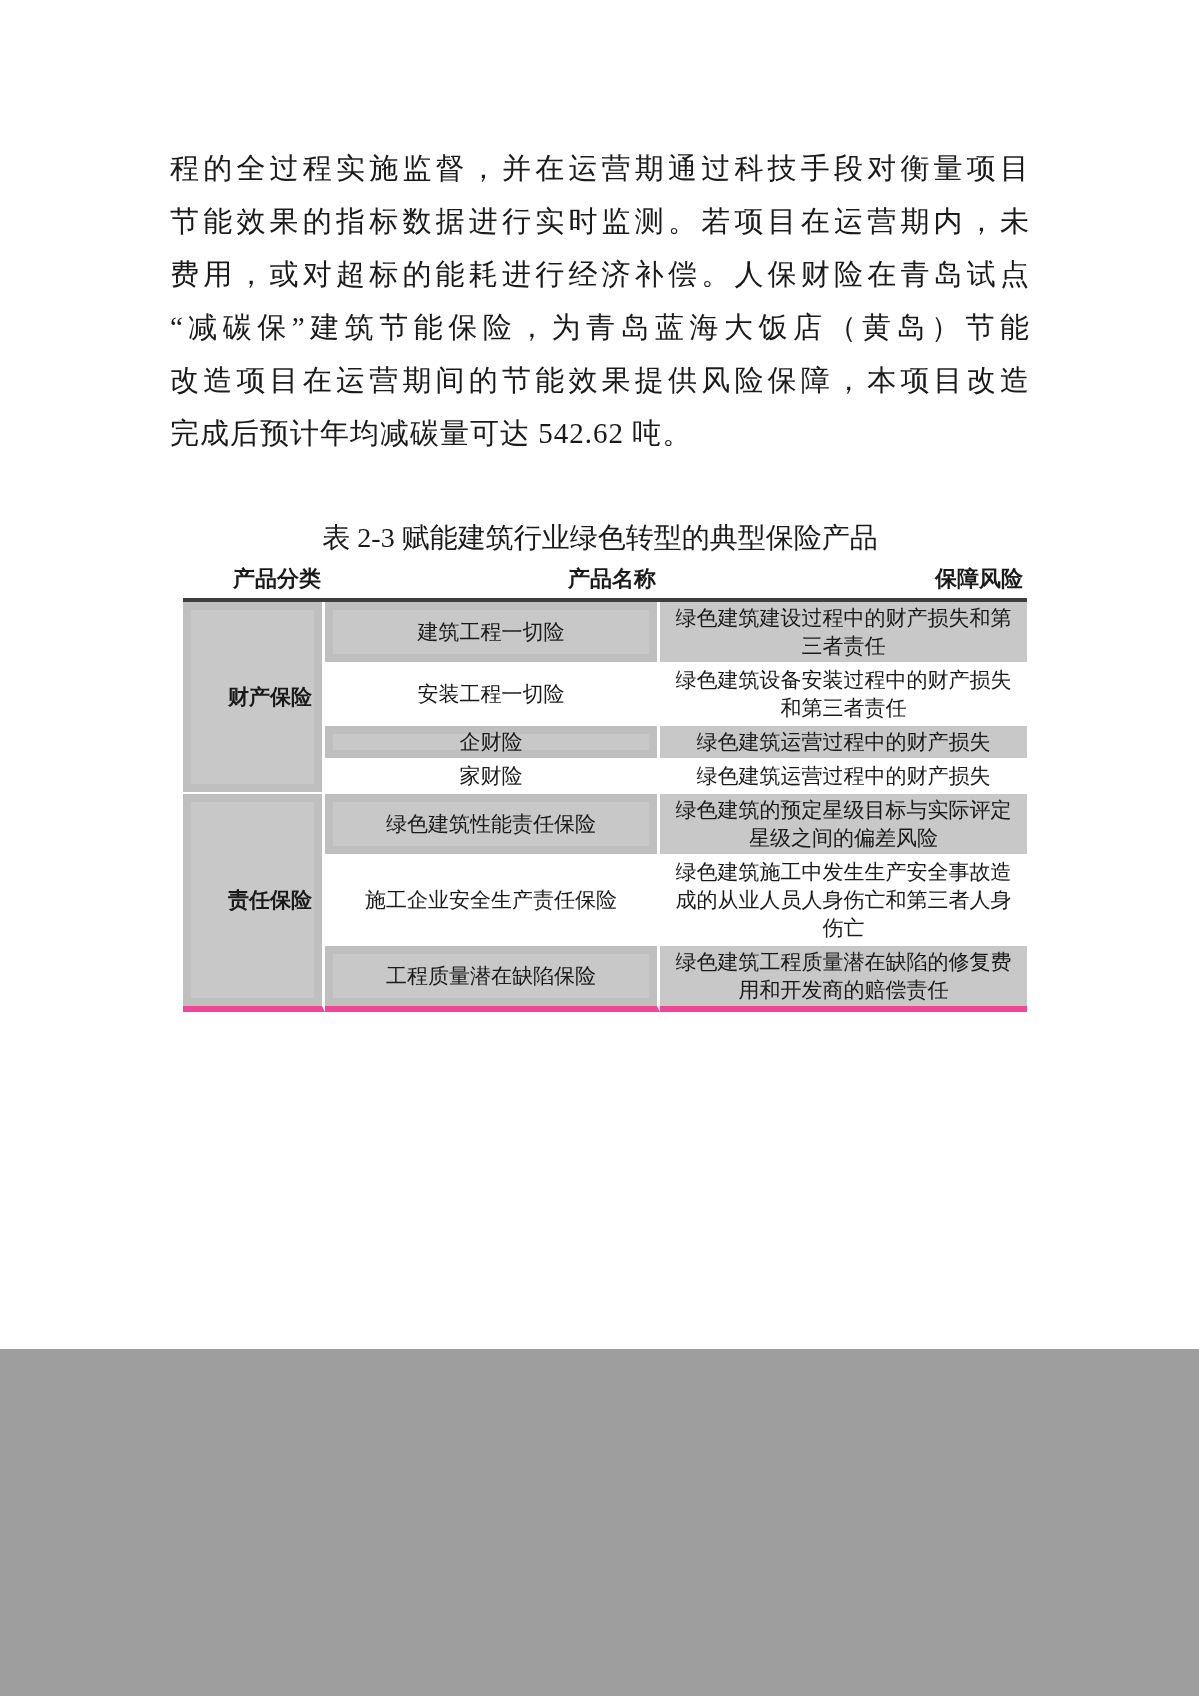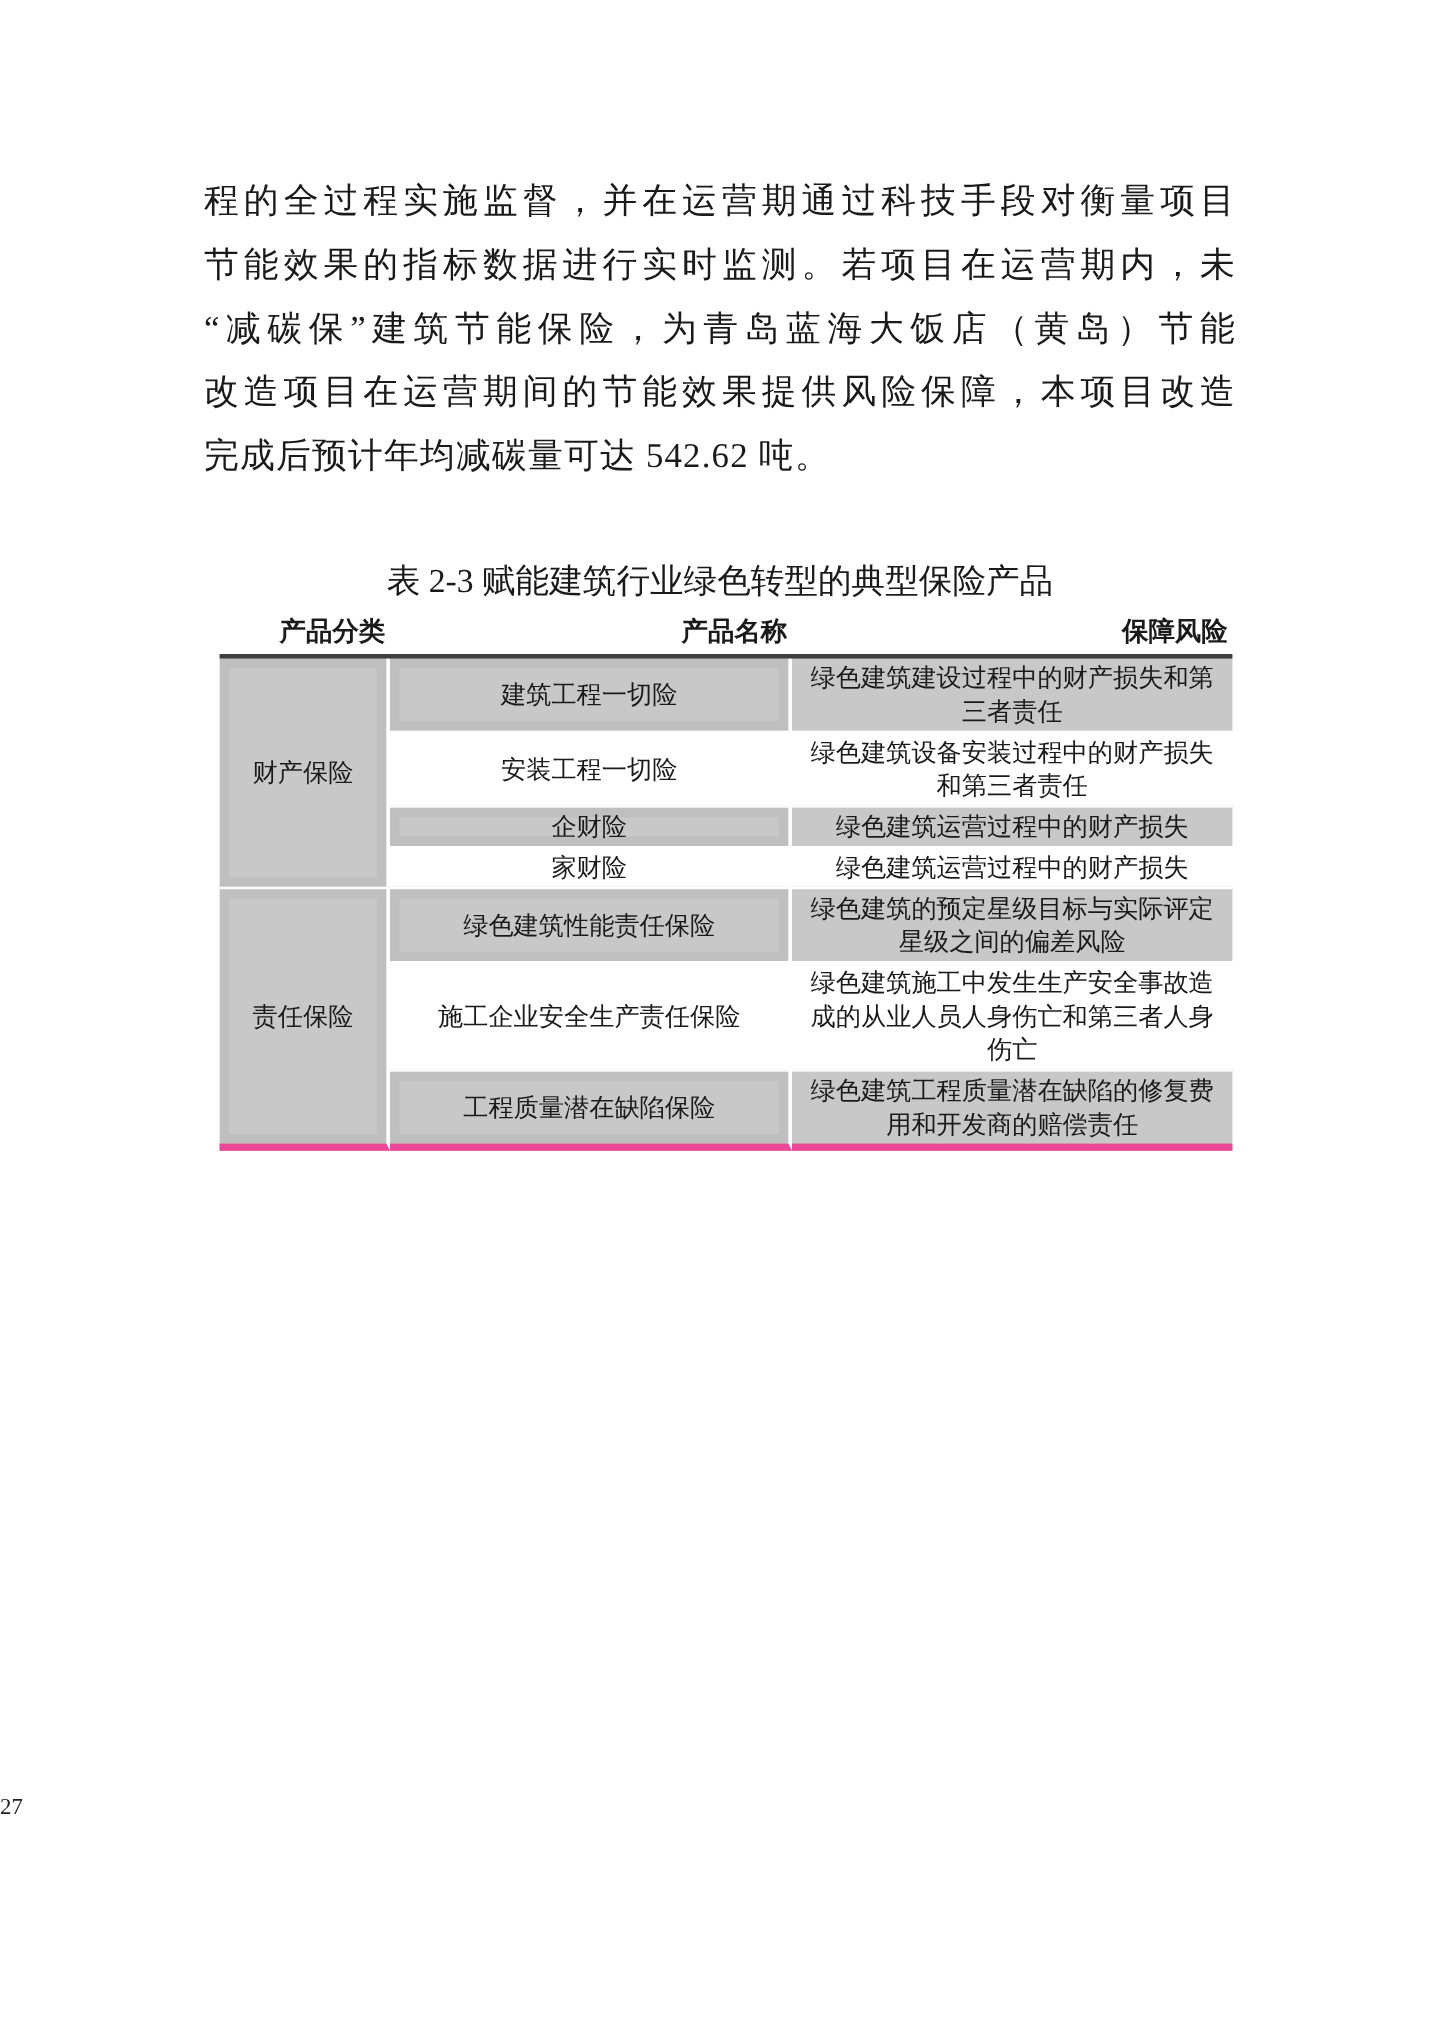--- a/index.html
+++ b/index.html
@@ -1,18 +1,18 @@
 <!DOCTYPE html>
 <html style="--shade: #c8c8c8;"><head>
 <meta charset="utf-8">
 <style>
   html,body { margin:0; padding:0; background:#9e9e9e; }
   .page {
     position:relative;
-    width:1199px; height:1696px;
+    width:1199px; height:1349px;
     margin:0 auto;
     background:#ffffff;
     font-family:"Liberation Serif","DejaVu Serif",serif;
     color:#1a1a1a;
     overflow:hidden;
   }
   .content {
     position:absolute;
     left:170px; top:142px;
     width:860px;
@@ -59,21 +59,21 @@
   .ins-table td {
     text-align:center;
     vertical-align:middle;
     line-height:28px;
     padding:2px 10px;
     border-top:2px solid #ffffff;
   }
   .ins-table tbody tr:first-child td { border-top:none; }
   .ins-table td.cat,
   .ins-table td.name { border-right:3px solid #ffffff; }
-  .ins-table td.cat { font-weight:normal; }
+  .ins-table td.cat { font-weight:bold;text-align:right; }
   .ins-table .shaded { background:var(--shade,#c8c8c8); }
   .ins-table .inset { box-shadow:inset 0 0 0 8px rgba(0,0,0,0.045); }
   .ins-table .bottom { border-bottom:6px solid #ec4899; }
   
   .footer {
     position:absolute;
     left:0; top:1496px;
     width:100%;
     text-align:left;
     font-size:19px;
@@ -82,20 +82,21 @@
 </style>
 </head>
 <body>
 
 <div class="page">
   <div class="content">
 
     <div class="para">
         <div class="para-line">程的全过程实施监督，并在运营期通过科技手段对衡量项目</div>
         <div class="para-line">节能效果的指标数据进行实时监测。若项目在运营期内，未</div>
+        <div class="para-line">费用，或对超标的能耗进行经济补偿。人保财险在青岛试点</div>
         <div class="para-line">“减碳保”建筑节能保险，为青岛蓝海大饭店（黄岛）节能</div>
         <div class="para-line">改造项目在运营期间的节能效果提供风险保障，本项目改造</div>
         <div class="para-line last">完成后预计年均减碳量可达 542.62 吨。</div>
       </div>
 
     <div class="tbl-caption">表 2-3 赋能建筑行业绿色转型的典型保险产品</div>
 
     <table class="ins-table">
       <colgroup>
         <col style="width:142px">

